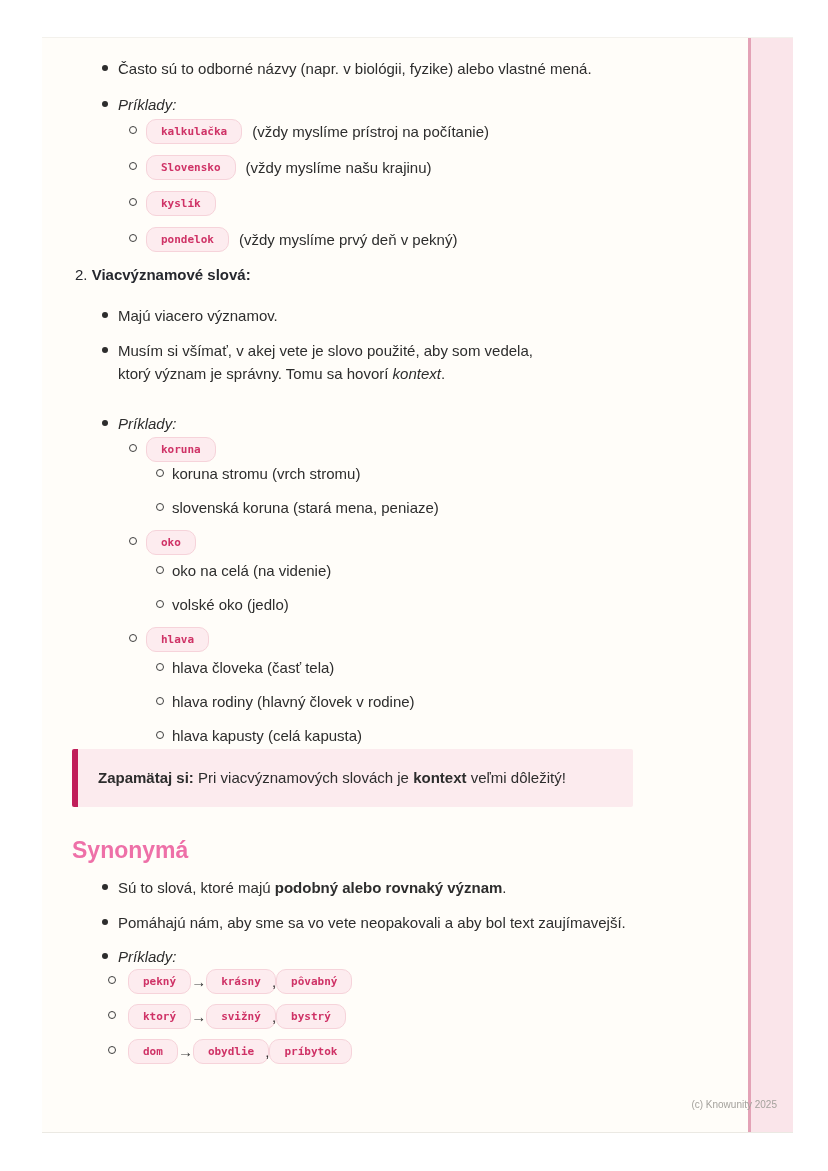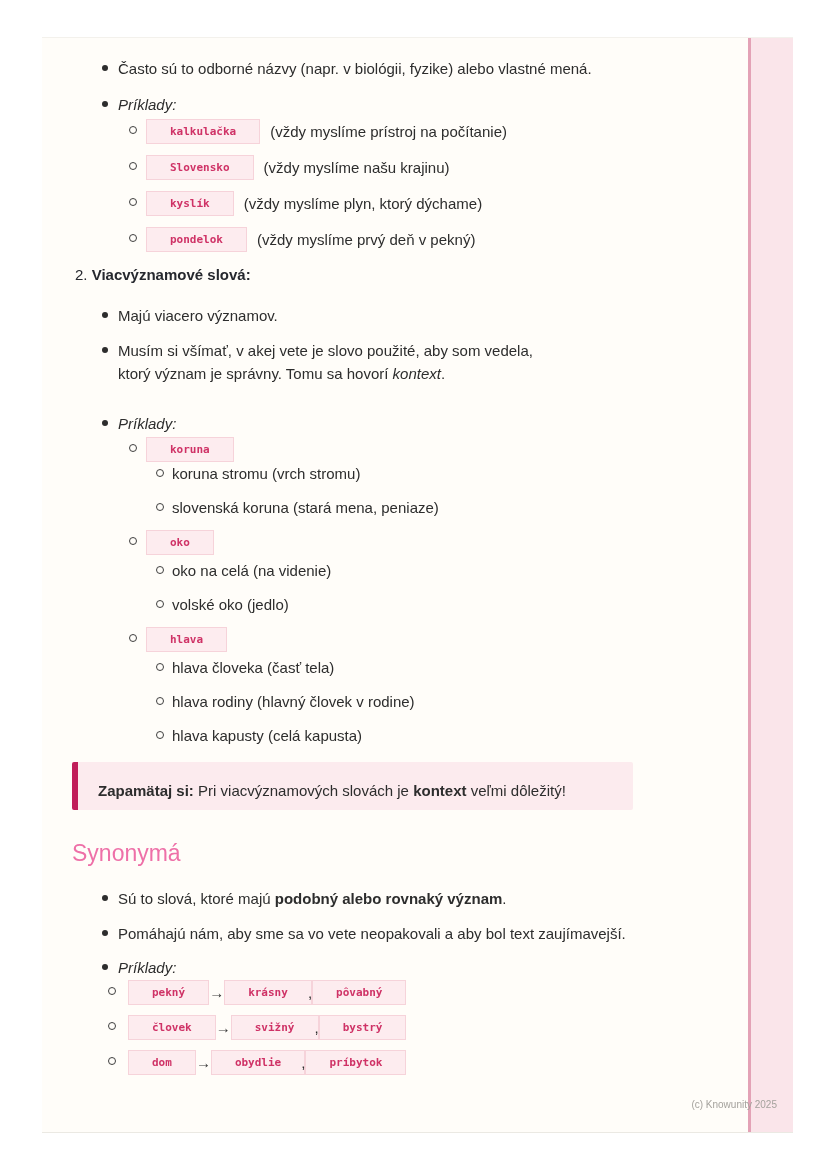--- a/index.html
+++ b/index.html
@@ -44,42 +44,42 @@
   .dot  { background:#2d2d2d; }
   .circ { width:8px; height:8px; border:1.5px solid #3f3f3f; background:transparent; top:7px; }
 
   .badge {
     display:inline-block;
     font-family:"DejaVu Sans Mono", monospace;
     font-weight:bold; font-size:11px; line-height:11px;
     color:var(--badge-text, #cf3266);
     background:var(--badge-bg, #fdecef);
     border:1px solid var(--badge-border, #f6d3da);
-    border-radius:0;
-    padding:6px 23px;
+    border-radius:10px;
+    padding:6px 14px;
     white-space:nowrap;
   }
   .note { font-size:15px; color:var(--body-text, #2d2d2d); white-space:nowrap; }
   .arrow { font-size:15px; color:#3a3a3a; }
   .comma { font-size:15px; margin-left:-4px; }
 
   .numbered { font-size:15px; line-height:23px; padding-left:3px; color:#26282e; }
   .numbered b { font-weight:bold; }
 
   .callout {
-    margin-top:15px; width:561px; height:48px;
+    margin-top:2px; width:561px; height:58px;
     background:var(--callout-bg, #fcebee);
     border-left:6px solid var(--callout-border, #c01e5a);
     border-radius:2px;
     padding:18px 20px;
     font-size:15px; line-height:22px;
   }
   .sec-heading {
-    margin-top:30px; margin-bottom:20px;
-    font-size:23px; line-height:27px; font-weight:normal;
+    margin-top:30px; margin-bottom:12px;
+    font-size:23px; line-height:27px; font-weight:bold;
     color:var(--heading-pink, #ee70a8);
   }
 
   em { font-style:italic; }
   b  { font-weight:bold; }
 
   .mb0{margin-bottom:0}.mb1{margin-bottom:1px}.mb2{margin-bottom:2px}.mb3{margin-bottom:3px}
   .mb4{margin-bottom:4px}.mb10{margin-bottom:10px}.mb11{margin-bottom:11px}.mb12{margin-bottom:12px}
   .mb13{margin-bottom:13px}.mb16{margin-bottom:27px}.mb18{margin-bottom:18px}
   .mt3{margin-top:3px}.mt4{margin-top:4px}.mt6{margin-top:6px}
@@ -108,21 +108,20 @@
       <span class="note">(vždy myslíme prístroj na počítanie)</span>
     </div>
     <div class="row ex mb11">
       <span class="marker circ"></span>
       <span class="badge">Slovensko</span>
       <span class="note">(vždy myslíme našu krajinu)</span>
     </div>
     <div class="row ex mb11">
       <span class="marker circ"></span>
       <span class="badge">kyslík</span>
-      <span class="note">(vždy myslíme plyn, ktorý dýchame)</span>
     </div>
     <div class="row ex mb11">
       <span class="marker circ"></span>
       <span class="badge">pondelok</span>
       <span class="note">(vždy myslíme prvý deň v pekný)</span>
     </div>
 
     <div class="numbered mt3 mb18">
       <span>2.</span>
       <b>Viacvýznamové slová:</b>
@@ -206,21 +205,21 @@
     <div class="row syn mb10">
       <span class="marker circ"></span>
       <span class="badge">pekný</span>
       <span class="arrow">→</span>
       <span class="badge">krásny</span>
       <span class="comma">,</span>
       <span class="badge">pôvabný</span>
     </div>
     <div class="row syn mb10">
       <span class="marker circ"></span>
-      <span class="badge">človek</span>
+      <span class="badge">ktorý</span>
       <span class="arrow">→</span>
       <span class="badge">svižný</span>
       <span class="comma">,</span>
       <span class="badge">bystrý</span>
     </div>
     <div class="row syn mb0">
       <span class="marker circ"></span>
       <span class="badge">dom</span>
       <span class="arrow">→</span>
       <span class="badge">obydlie</span>

